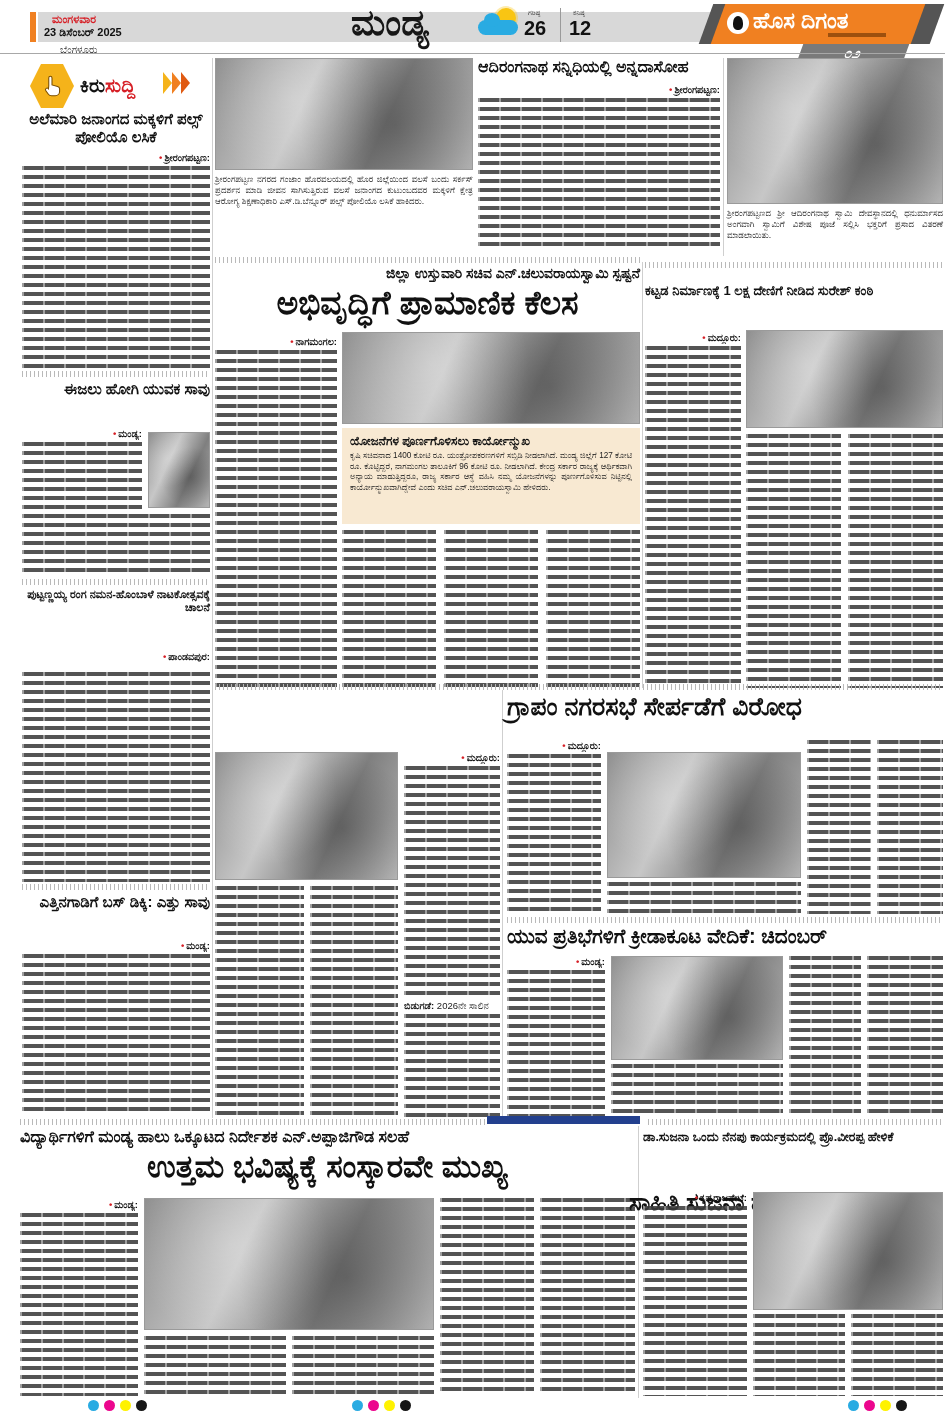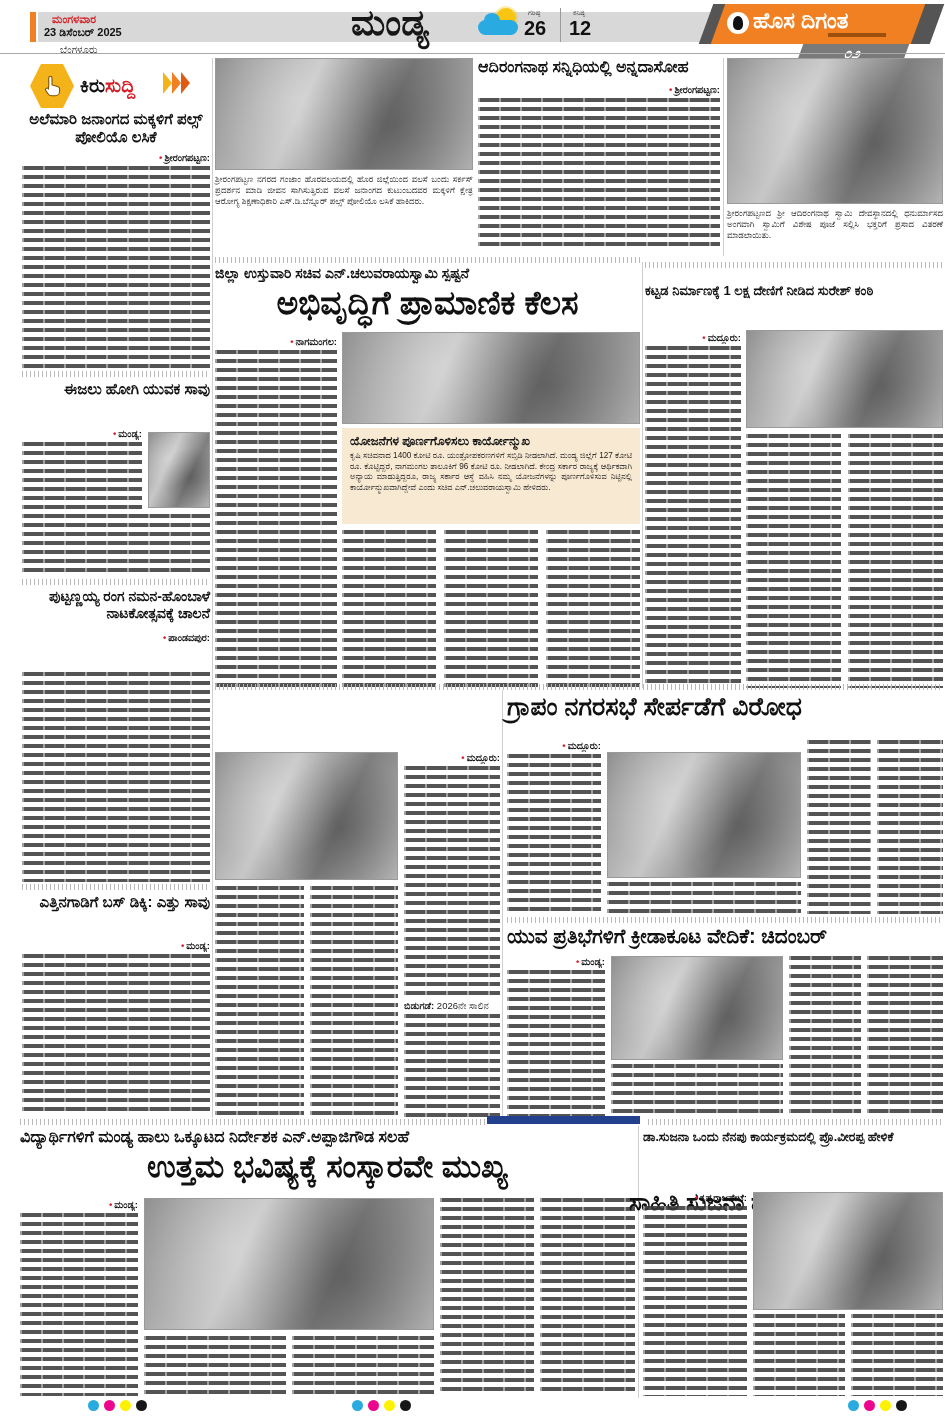--- a/index.html
+++ b/index.html
@@ -78,22 +78,22 @@
   <div class="abs tx" style="left:22px;top:166px;width:188px;height:202px;"></div>
   <div class="abs hatch" style="left:22px;top:371px;width:188px;"></div>
 
   <div class="abs headline" style="left:22px;top:380px;width:188px;font-size:15px;text-align:right;">ಈಜಲು ಹೋಗಿ ಯುವಕ ಸಾವು</div>
   <div class="abs byline" style="left:22px;top:428px;width:120px;"><span class="bullet">•</span><b>ಮಂಡ್ಯ:</b></div>
   <div class="abs photo" style="left:148px;top:432px;width:62px;height:76px;"></div>
   <div class="abs tx" style="left:22px;top:442px;width:120px;height:68px;"></div>
   <div class="abs tx" style="left:22px;top:514px;width:188px;height:62px;"></div>
   <div class="abs hatch" style="left:22px;top:579px;width:188px;"></div>
 
-  <div class="abs headline" style="left:22px;top:588px;width:188px;font-size:14px;text-align:right;">ಪುಟ್ಟಣ್ಣಯ್ಯ ರಂಗ ನಮನ-ಹೊಂಬಾಳೆ ನಾಟಕೋತ್ಸವಕ್ಕೆ ಚಾಲನೆ</div>
-  <div class="abs byline" style="left:22px;top:632px;width:188px;"><span class="bullet">•</span><b>ಪಾಂಡವಪುರ:</b></div>
+  <div class="abs headline" style="left:22px;top:588px;width:188px;font-size:11px;text-align:right;">ಪುಟ್ಟಣ್ಣಯ್ಯ ರಂಗ ನಮನ-ಹೊಂಬಾಳೆ ನಾಟಕೋತ್ಸವಕ್ಕೆ ಚಾಲನೆ</div>
+  <div class="abs byline" style="left:22px;top:651px;width:188px;"><span class="bullet">•</span><b>ಪಾಂಡವಪುರ:</b></div>
   <div class="abs tx" style="left:22px;top:672px;width:188px;height:210px;"></div>
   <div class="abs hatch" style="left:22px;top:884px;width:188px;"></div>
 
   <div class="abs headline" style="left:22px;top:893px;width:188px;font-size:15px;text-align:right;">ಎತ್ತಿನಗಾಡಿಗೆ ಬಸ್ ಡಿಕ್ಕಿ: ಎತ್ತು ಸಾವು</div>
   <div class="abs byline" style="left:22px;top:940px;width:188px;"><span class="bullet">•</span><b>ಮಂಡ್ಯ:</b></div>
   <div class="abs tx" style="left:22px;top:954px;width:188px;height:160px;"></div>
 
   <div class="abs vrule" style="left:212px;top:58px;height:1060px;"></div>
 
   <div class="abs photo" style="left:215px;top:58px;width:258px;height:112px;"></div>
@@ -101,21 +101,21 @@
 
   <div class="abs headline" style="left:478px;top:58px;width:242px;font-size:16px;">ಆದಿರಂಗನಾಥ ಸನ್ನಿಧಿಯಲ್ಲಿ ಅನ್ನದಾಸೋಹ</div>
   <div class="abs byline" style="left:478px;top:84px;width:242px;"><span class="bullet">•</span><b>ಶ್ರೀರಂಗಪಟ್ಟಣ:</b></div>
   <div class="abs tx" style="left:478px;top:98px;width:242px;height:152px;"></div>
 
   <div class="abs vrule" style="left:723px;top:58px;height:198px;"></div>
   <div class="abs photo" style="left:727px;top:58px;width:216px;height:146px;"></div>
   <div class="abs cap" style="left:727px;top:208px;width:216px;height:48px;">ಶ್ರೀರಂಗಪಟ್ಟಣದ ಶ್ರೀ ಆದಿರಂಗನಾಥ ಸ್ವಾಮಿ ದೇವಸ್ಥಾನದಲ್ಲಿ ಧನುರ್ಮಾಸದ ಅಂಗವಾಗಿ ಸ್ವಾಮಿಗೆ ವಿಶೇಷ ಪೂಜೆ ಸಲ್ಲಿಸಿ ಭಕ್ತರಿಗೆ ಪ್ರಸಾದ ವಿತರಣೆ ಮಾಡಲಾಯಿತು.</div>
 
   <div class="abs hatch" style="left:215px;top:257px;width:425px;"></div>
-  <div class="abs kicker" style="left:215px;top:265px;width:425px;text-align:left;font-size:14px;">ಜಿಲ್ಲಾ ಉಸ್ತುವಾರಿ ಸಚಿವ ಎನ್.ಚಲುವರಾಯಸ್ವಾಮಿ ಸ್ಪಷ್ಟನೆ</div>
+  <div class="abs kicker" style="left:215px;top:265px;width:425px;text-align:right;font-size:14px;">ಜಿಲ್ಲಾ ಉಸ್ತುವಾರಿ ಸಚಿವ ಎನ್.ಚಲುವರಾಯಸ್ವಾಮಿ ಸ್ಪಷ್ಟನೆ</div>
   <div class="abs headline" style="left:215px;top:284px;width:425px;text-align:center;font-size:33px;">ಅಭಿವೃದ್ಧಿಗೆ ಪ್ರಾಮಾಣಿಕ ಕೆಲಸ</div>
 
   <div class="abs byline" style="left:215px;top:336px;width:122px;"><span class="bullet">•</span><b>ನಾಗಮಂಗಲ:</b></div>
   <div class="abs tx" style="left:215px;top:350px;width:122px;height:338px;"></div>
 
   <div class="abs photo" style="left:342px;top:332px;width:298px;height:92px;"></div>
   <div class="abs" style="left:342px;top:428px;width:298px;height:96px;background:#f8e9d2;box-sizing:border-box;padding:6px 8px;">
     <div style="font-size:12px;font-weight:bold;color:#111;margin-bottom:3px;">ಯೋಜನೆಗಳ ಪೂರ್ಣಗೊಳಿಸಲು ಕಾರ್ಯೋನ್ಮುಖ</div>
     <div style="font-size:8.2px;line-height:10.5px;color:#222;text-align:justify;">ಕೃಷಿ ಸಚಿವನಾದ 1400 ಕೋಟಿ ರೂ. ಯಂತ್ರೋಪಕರಣಗಳಿಗೆ ಸಬ್ಸಿಡಿ ನೀಡಲಾಗಿದೆ. ಮಂಡ್ಯ ಜಿಲ್ಲೆಗೆ 127 ಕೋಟಿ ರೂ. ಕೊಟ್ಟಿದ್ದರೆ, ನಾಗಮಂಗಲ ತಾಲೂಕಿಗೆ 96 ಕೋಟಿ ರೂ. ನೀಡಲಾಗಿದೆ. ಕೇಂದ್ರ ಸರ್ಕಾರ ರಾಜ್ಯಕ್ಕೆ ಆರ್ಥಿಕವಾಗಿ ಅನ್ಯಾಯ ಮಾಡುತ್ತಿದ್ದರೂ, ರಾಜ್ಯ ಸರ್ಕಾರ ಆಸ್ಥೆ ವಹಿಸಿ ನಮ್ಮ ಯೋಜನೆಗಳನ್ನು ಪೂರ್ಣಗೊಳಿಸುವ ನಿಟ್ಟಿನಲ್ಲಿ ಕಾರ್ಯೋನ್ಮುಖವಾಗಿದ್ದೇವೆ ಎಂದು ಸಚಿವ ಎನ್.ಚಲುವರಾಯಸ್ವಾಮಿ ಹೇಳಿದರು.</div>
   </div>

